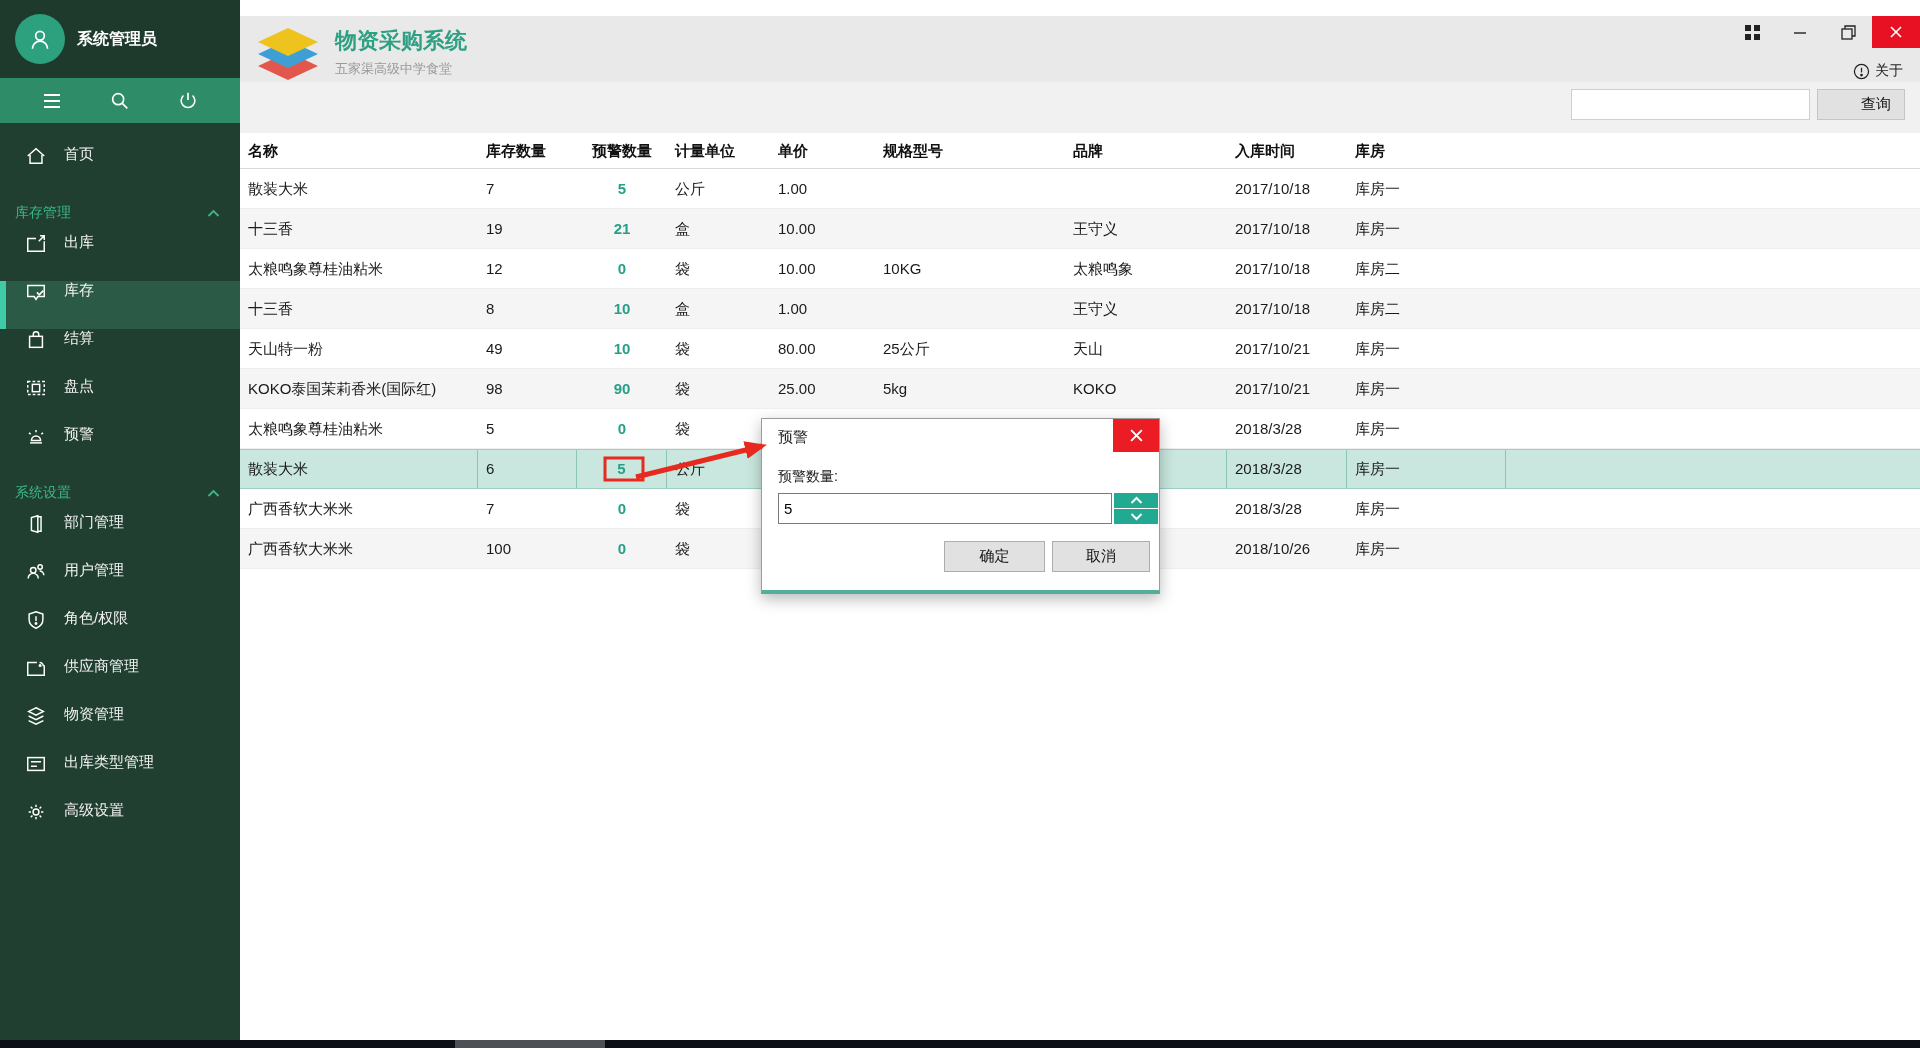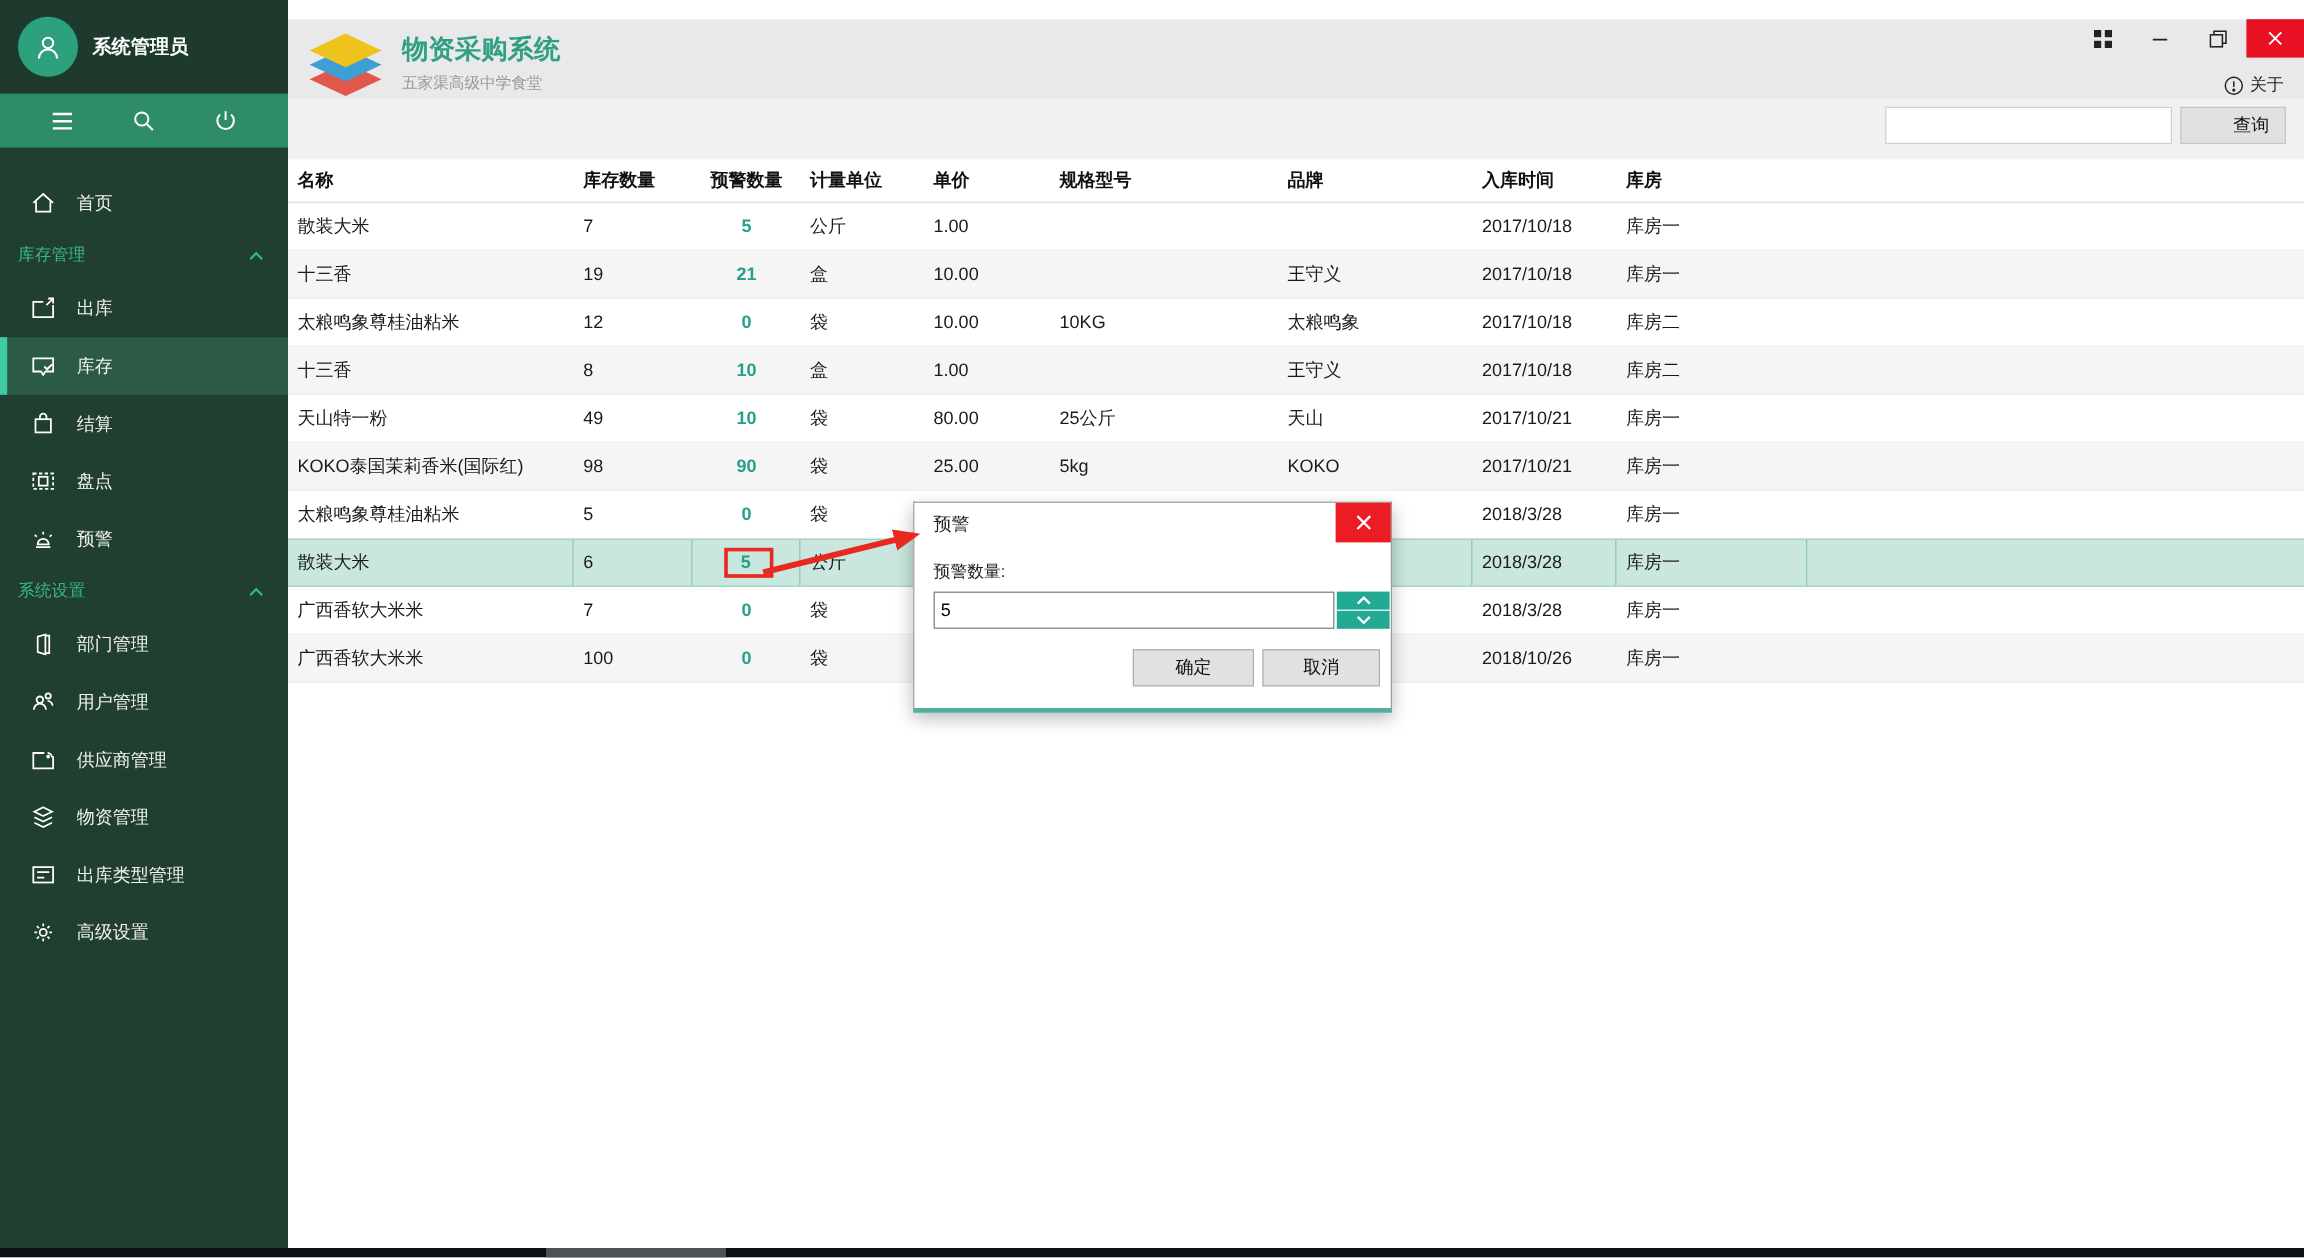--- a/index.html
+++ b/index.html
@@ -8,21 +8,21 @@
   .app { position:relative; width:1920px; height:1048px; background:#fff; }
 
   
   .sidebar { position:absolute; left:0; top:0; width:240px; height:1040px; background:#203f30; z-index:2; }
   .user-block { height:78px; display:flex; align-items:center; background:#1d3a2c; }
   .avatar { width:50px; height:50px; border-radius:50%; background:#2da07e; margin-left:15px; display:flex; align-items:center; justify-content:center; }
   .user-name { color:#fff; font-size:16px; font-weight:bold; margin-left:12px;font-family:Liberation Serif, serif; }
   .side-strip { height:45px; background:#2e8c69; display:flex; align-items:center; justify-content:space-around; padding:0 18px; }
   .strip-btn { width:40px; height:40px; display:flex; align-items:center; justify-content:center; cursor:pointer; }
   .menu { padding-top:22px; }
-  .menu-item { height:48px; display:flex; align-items:center; padding-left:25px; color:#f2f2f2; font-size:15px; cursor:pointer; position:relative; }
+  .menu-item { height:48px; display:flex; padding-left:25px; color:#f2f2f2; font-size:15px; cursor:pointer; position:relative; }
   .menu-item .mi-icon { width:22px; height:22px; margin-right:17px; display:flex; align-items:center; justify-content:center; }
   .menu-item.active { background:#2b5b46; }
   .menu-item.active::before { content:''; position:absolute; left:0; top:0; bottom:0; width:6px; background:#3ecba6; }
   .menu-section { height:40px; display:flex; align-items:center; justify-content:space-between; padding:0 20px 0 15px; color:#3ab689; font-size:14px; }
 
   
   .header { position:absolute; left:240px; top:16px; right:0; height:79px; background:#e9e9e9; border-bottom:3px solid #2e9e7e; }
   .logo { position:absolute; left:17px; top:12px; }
   .title-block { position:absolute; left:95px; top:10px; }
   .app-title { font-size:22px; font-weight:bold; color:#2fa083; }
@@ -200,20 +200,30 @@
               <path d="M3.5 19 a5.5 5.5 0 0 1 11 0"></path>
               <circle cx="16.5" cy="6.5" r="2.4"></circle>
               <path d="M16 11 a4.5 4.5 0 0 1 4.5 4.5"></path>
             </svg>
           </span>
           <span>用户管理</span>
         </div>
         <div class="menu-item">
           <span class="mi-icon">
             <svg width="22" height="22" viewBox="0 0 24 24" fill="none" stroke="#fff" stroke-width="1.6">
+              <path d="M12 3 L19.5 5.5 V11.5 C19.5 16 16.5 19.3 12 21 C7.5 19.3 4.5 16 4.5 11.5 V5.5 Z"></path>
+              <path d="M12 8 V13"></path>
+              <circle cx="12" cy="15.8" r="0.8" fill="#fff"></circle>
+            </svg>
+          </span>
+          <span>角色/权限</span>
+        </div>
+        <div class="menu-item">
+          <span class="mi-icon">
+            <svg width="22" height="22" viewBox="0 0 24 24" fill="none" stroke="#fff" stroke-width="1.6">
               <path d="M21 9 V20 H3 V6 H13"></path>
               <path d="M16 6 a4 4 0 0 1 4 4 M16.5 2.5 a7.5 7.5 0 0 1 0 0"></path>
               <circle cx="16.5" cy="9.2" r="0.9" fill="#fff"></circle>
             </svg>
           </span>
           <span>供应商管理</span>
         </div>
         <div class="menu-item">
           <span class="mi-icon">
             <svg width="22" height="22" viewBox="0 0 24 24" fill="none" stroke="#fff" stroke-width="1.6">

